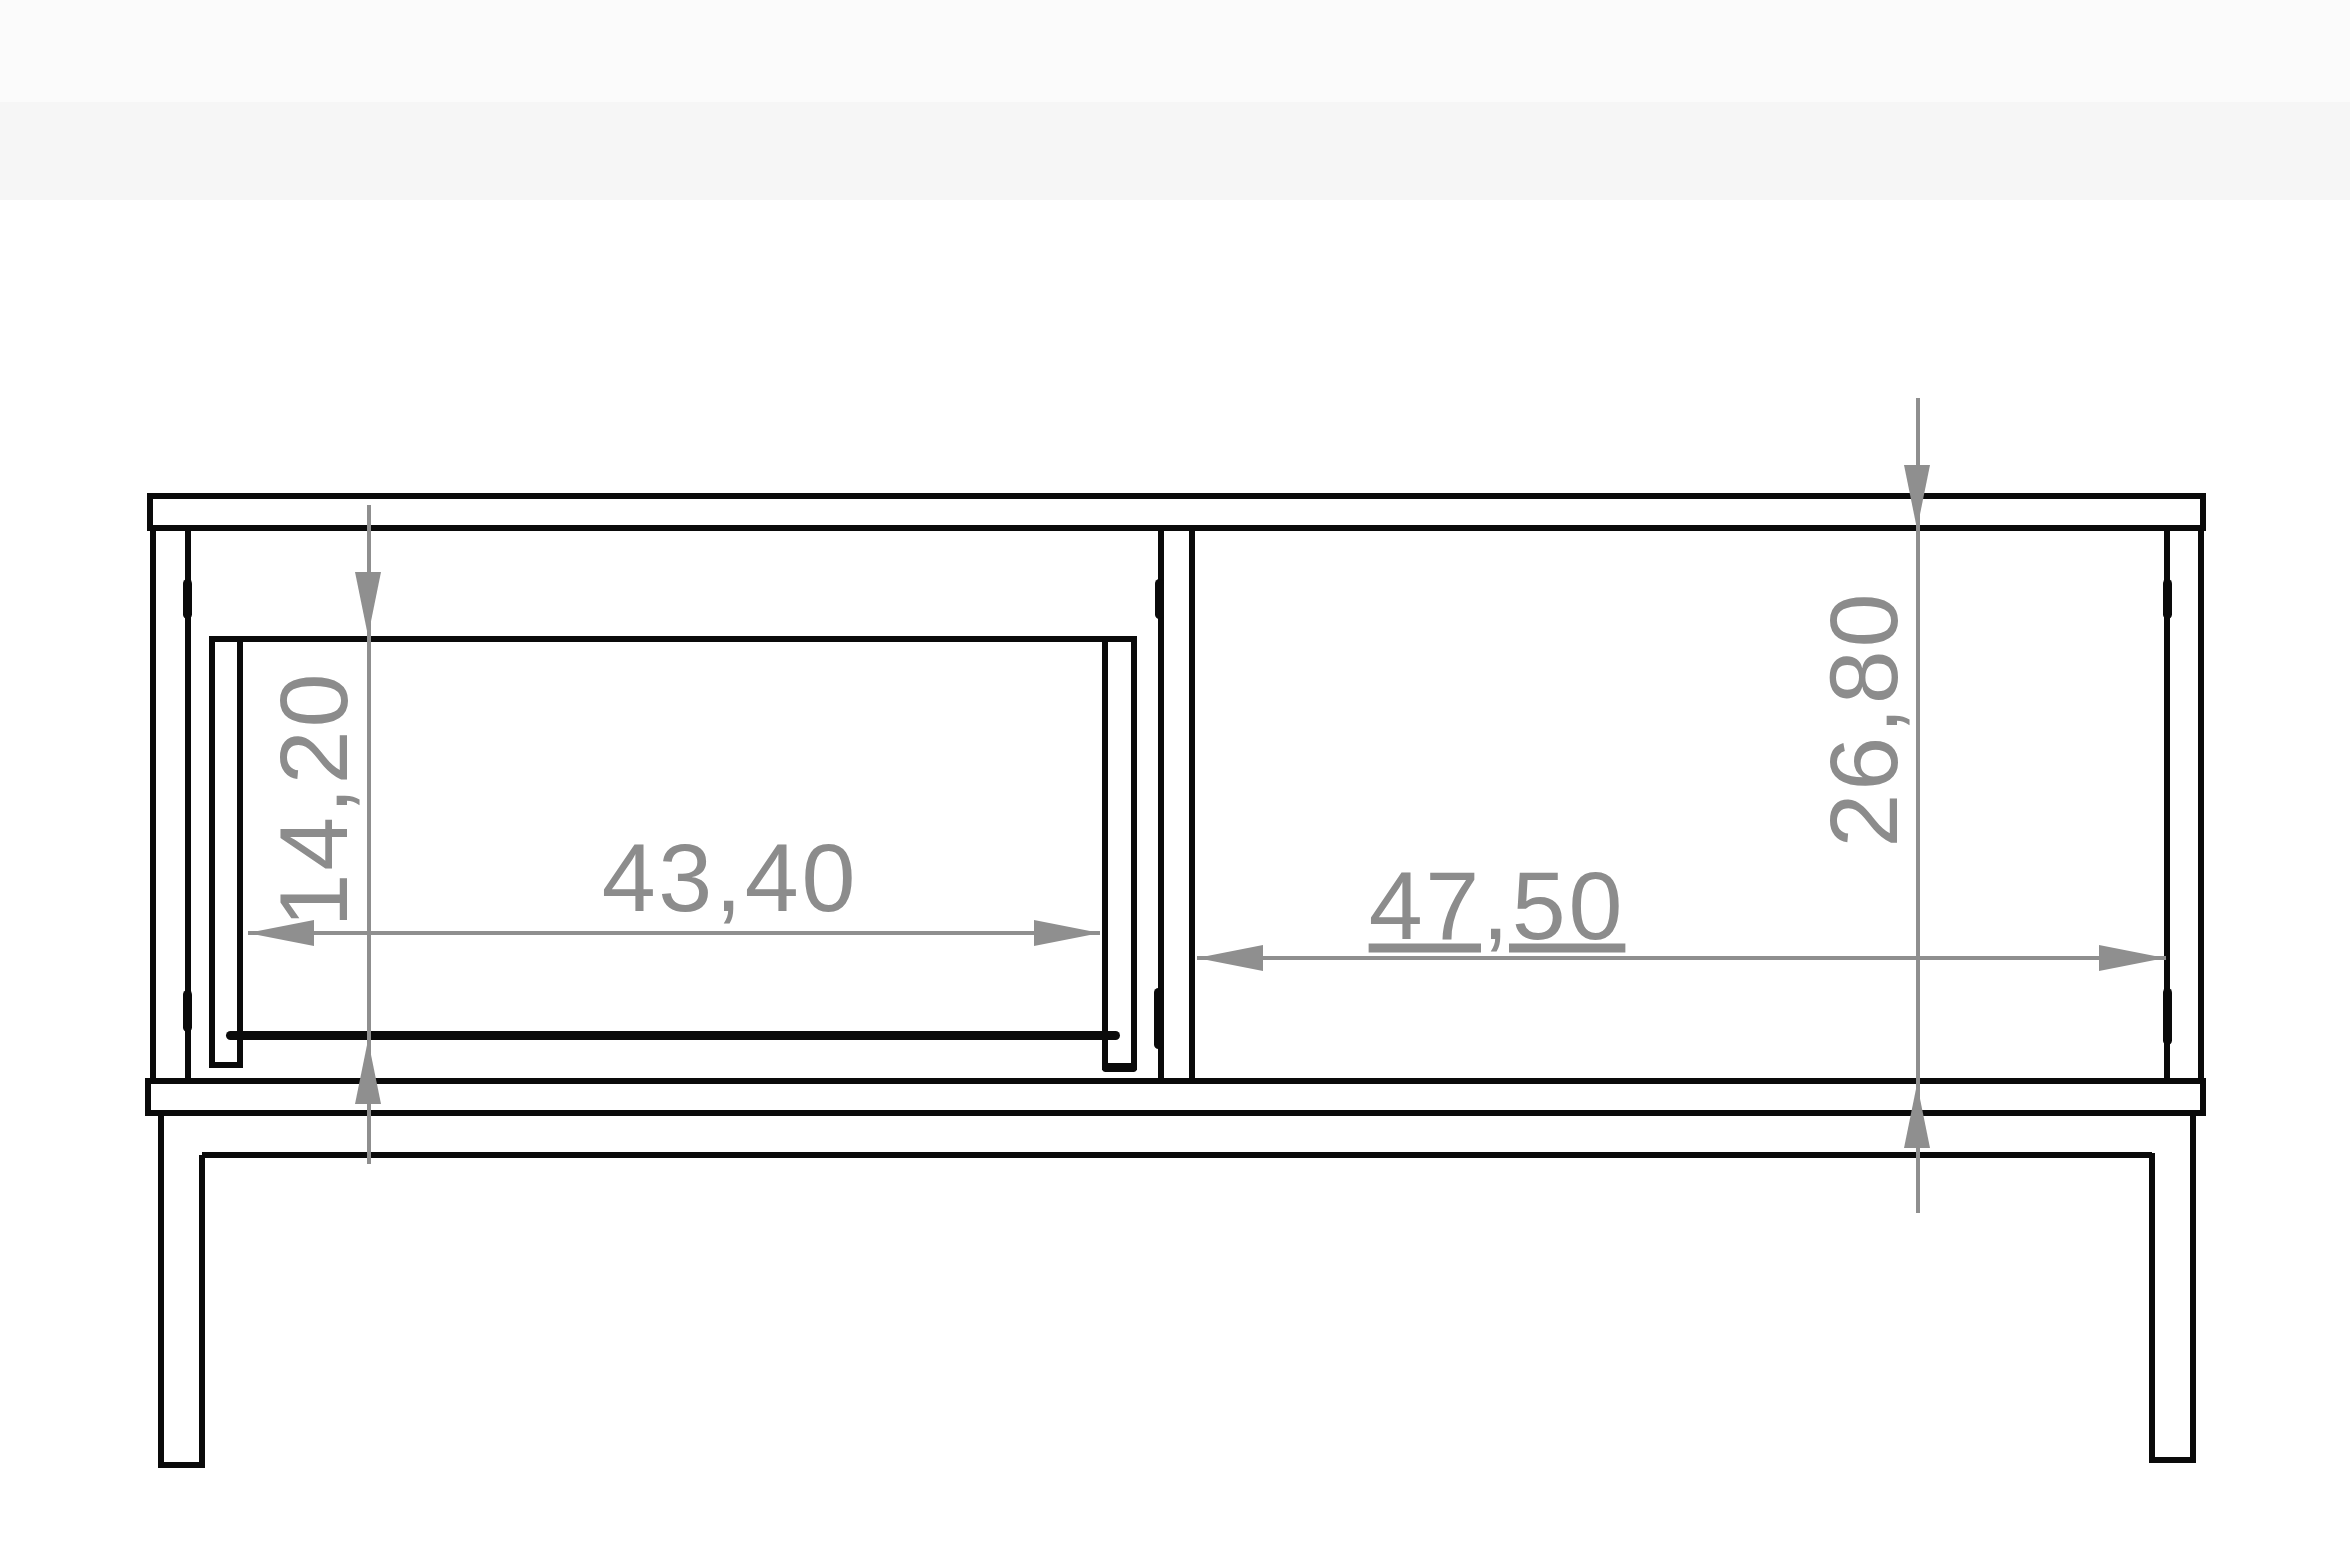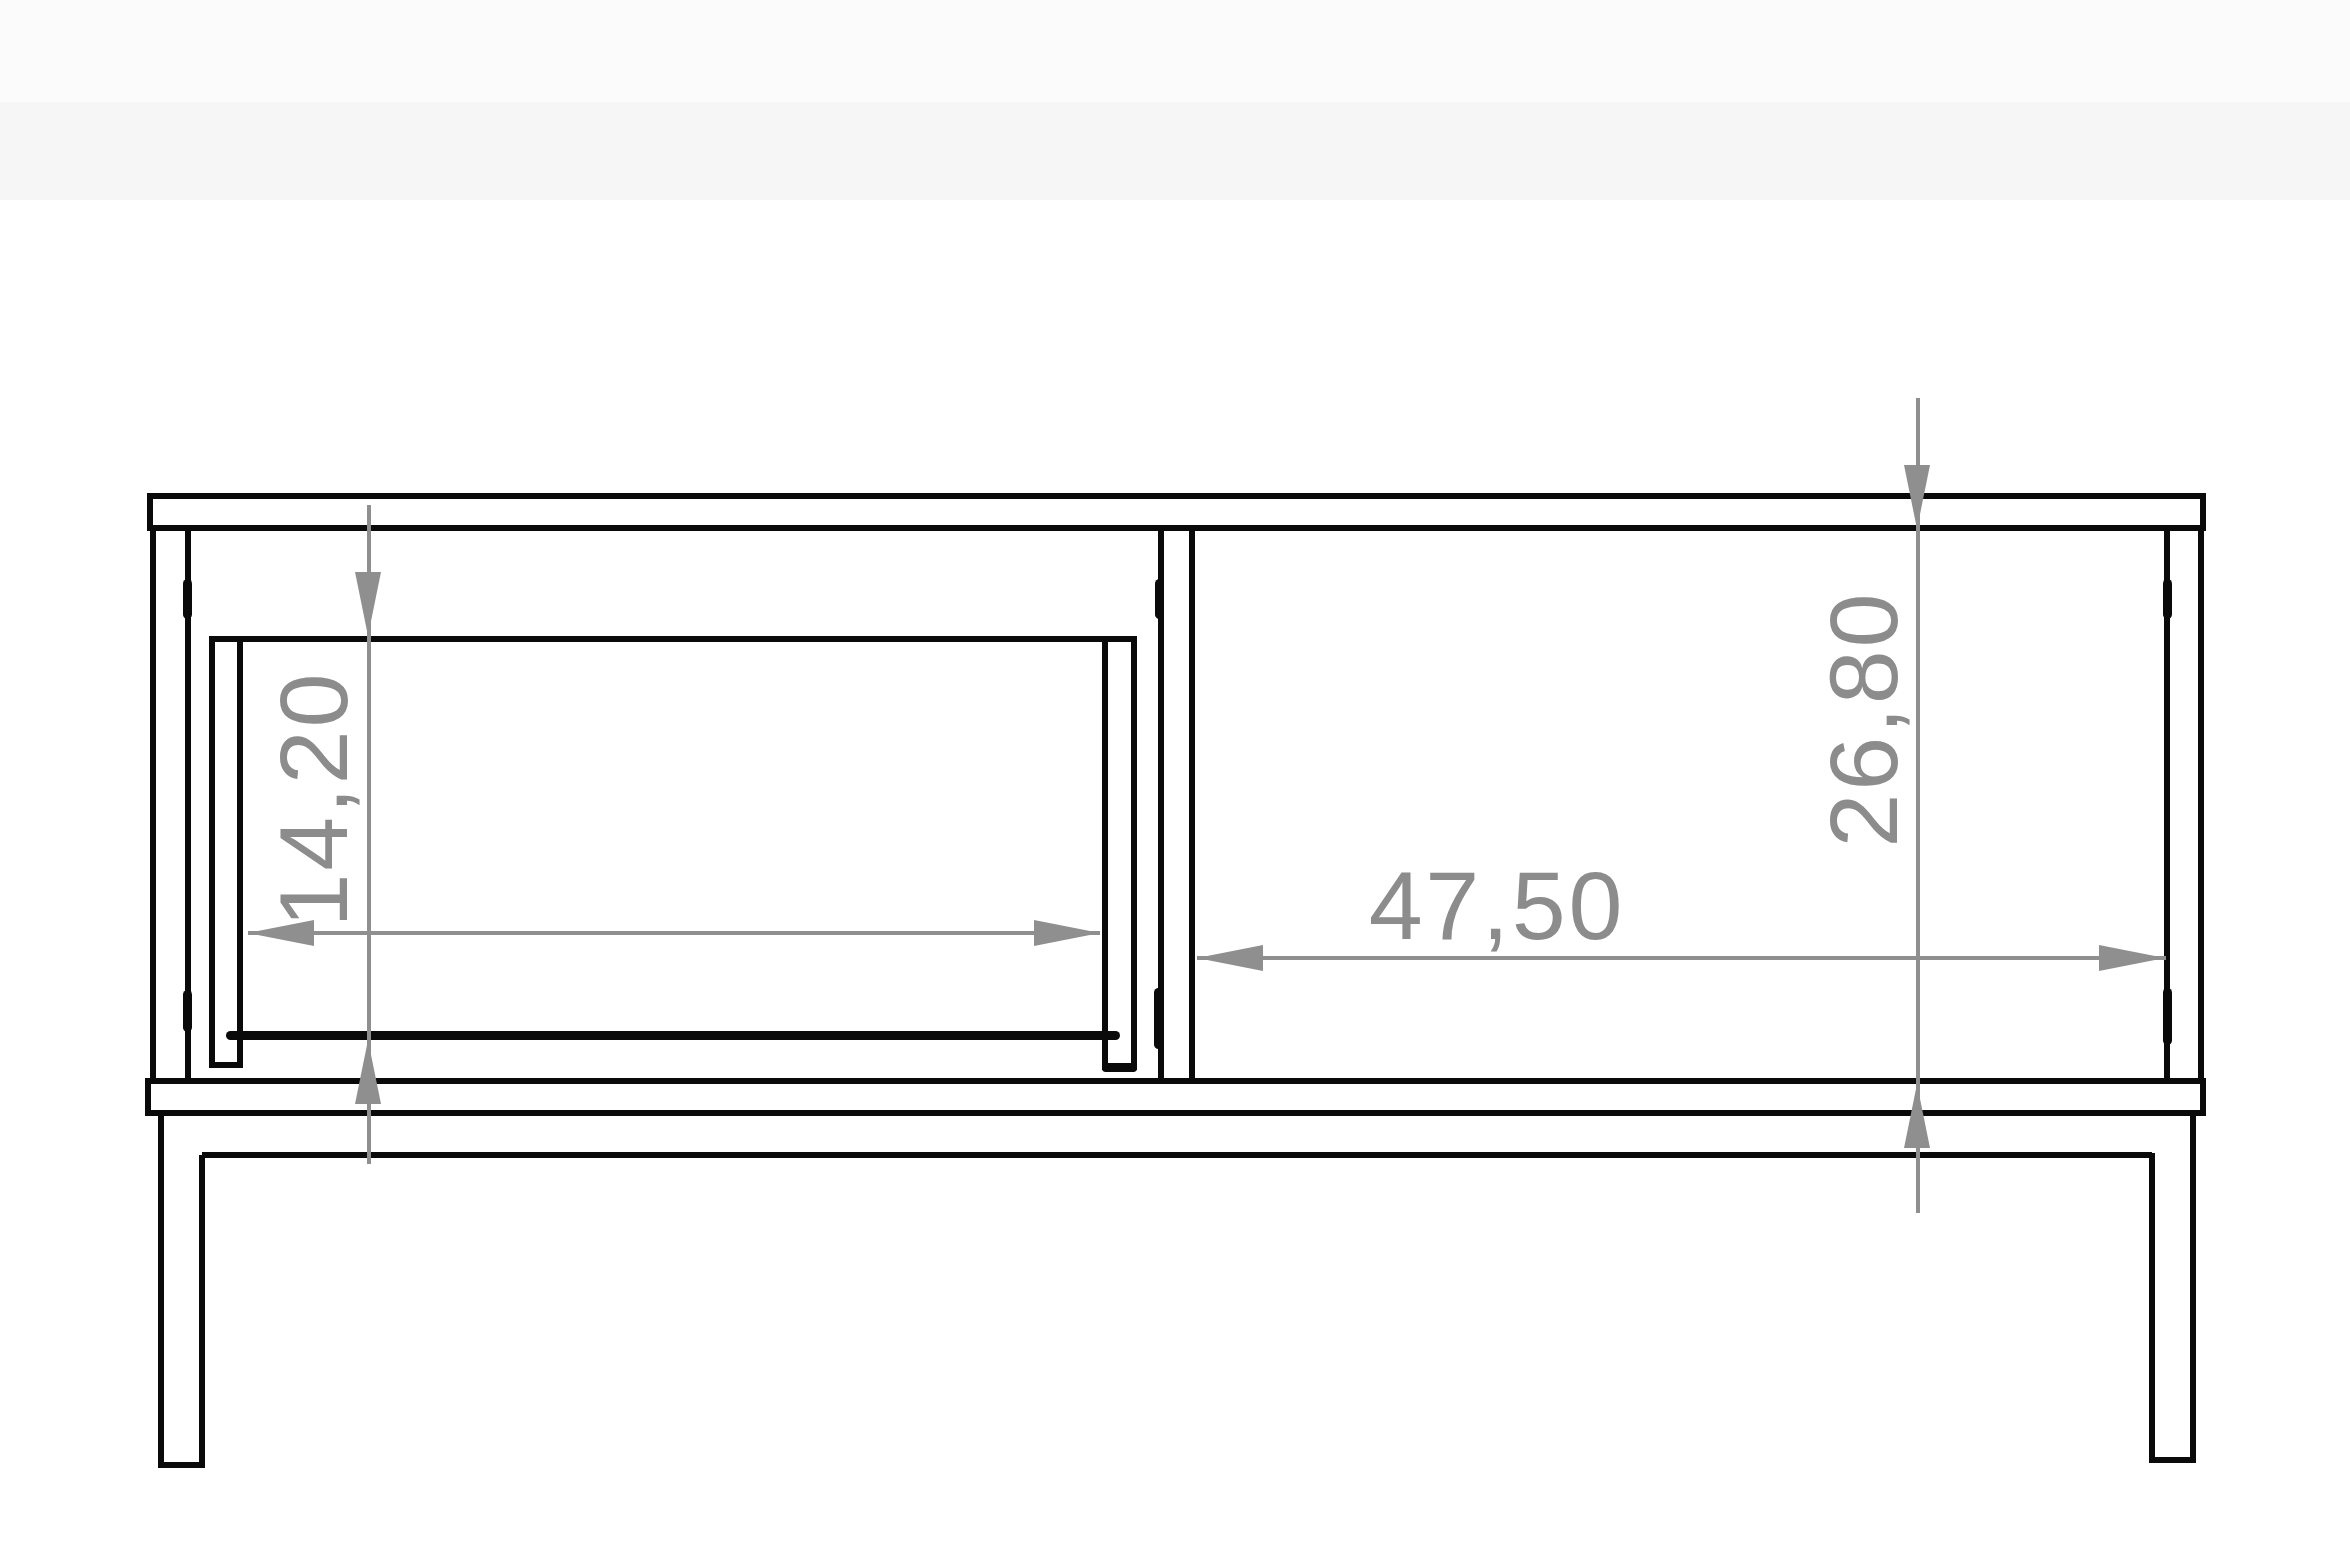--- a/index.html
+++ b/index.html
@@ -84,25 +84,26 @@
   <div class="bl" style="left:2149px;top:1457px;width:47px;height:5.5px;"></div>
 
   <div class="dl" style="left:367px;top:505px;width:3.7px;height:659px;"></div>
   <div class="arrow down" style="left:355px;top:572px;"></div>
   <div class="arrow up" style="left:355px;top:1040px;"></div>
   <div class="dim-label vertical" style="left:313px;top:799px;">14,20</div>
 
   <div class="dl" style="left:248px;top:931px;width:852px;height:3.7px;"></div>
   <div class="arrow left" style="left:248px;top:920px;"></div>
   <div class="arrow right" style="left:1034px;top:920px;"></div>
+  <div class="dim-label" style="left:730px;top:877px;">43,40</div>
 
   <div class="dl" style="left:1197px;top:956px;width:969px;height:3.7px;"></div>
   <div class="arrow left" style="left:1197px;top:945px;"></div>
   <div class="arrow right" style="left:2099px;top:945px;"></div>
-  <div class="dim-label" style="left:1497px;top:905px;">47,50</div>
+  <div class="dim-label" style="left:1497px;top:905px;text-decoration:underline;">47,50</div>
 
   <div class="dl" style="left:1916px;top:398px;width:3.7px;height:815px;"></div>
   <div class="arrow down" style="left:1904px;top:465px;"></div>
   <div class="arrow up" style="left:1904px;top:1084px;"></div>
   <div class="dim-label vertical" style="left:1863px;top:719px;">26,80</div>
 
 </div>
 
 
 </body></html>

